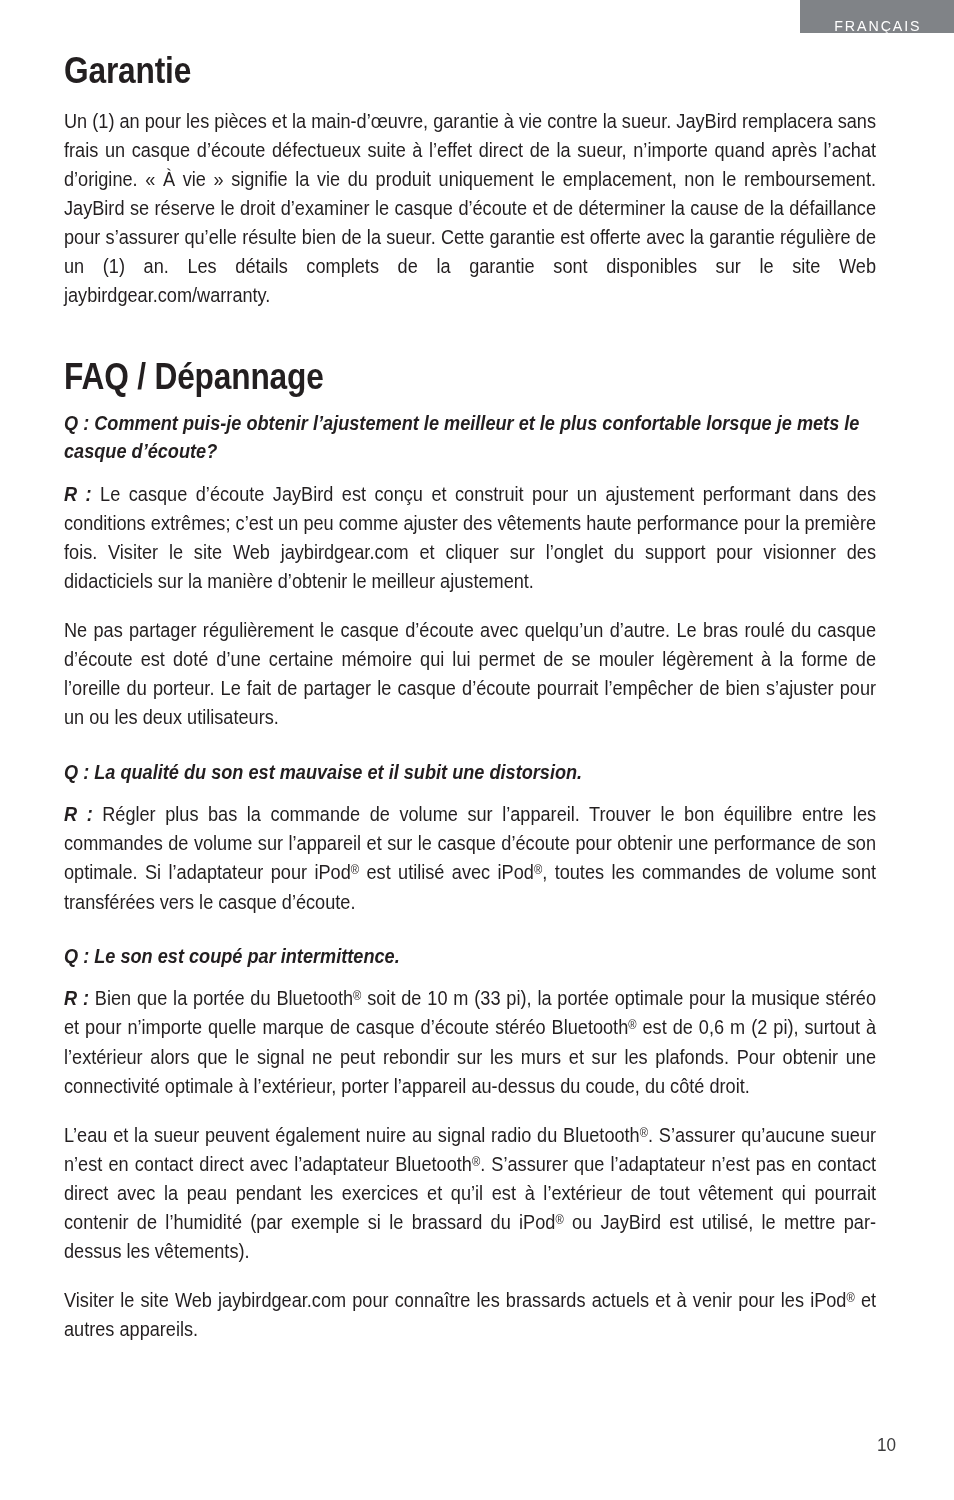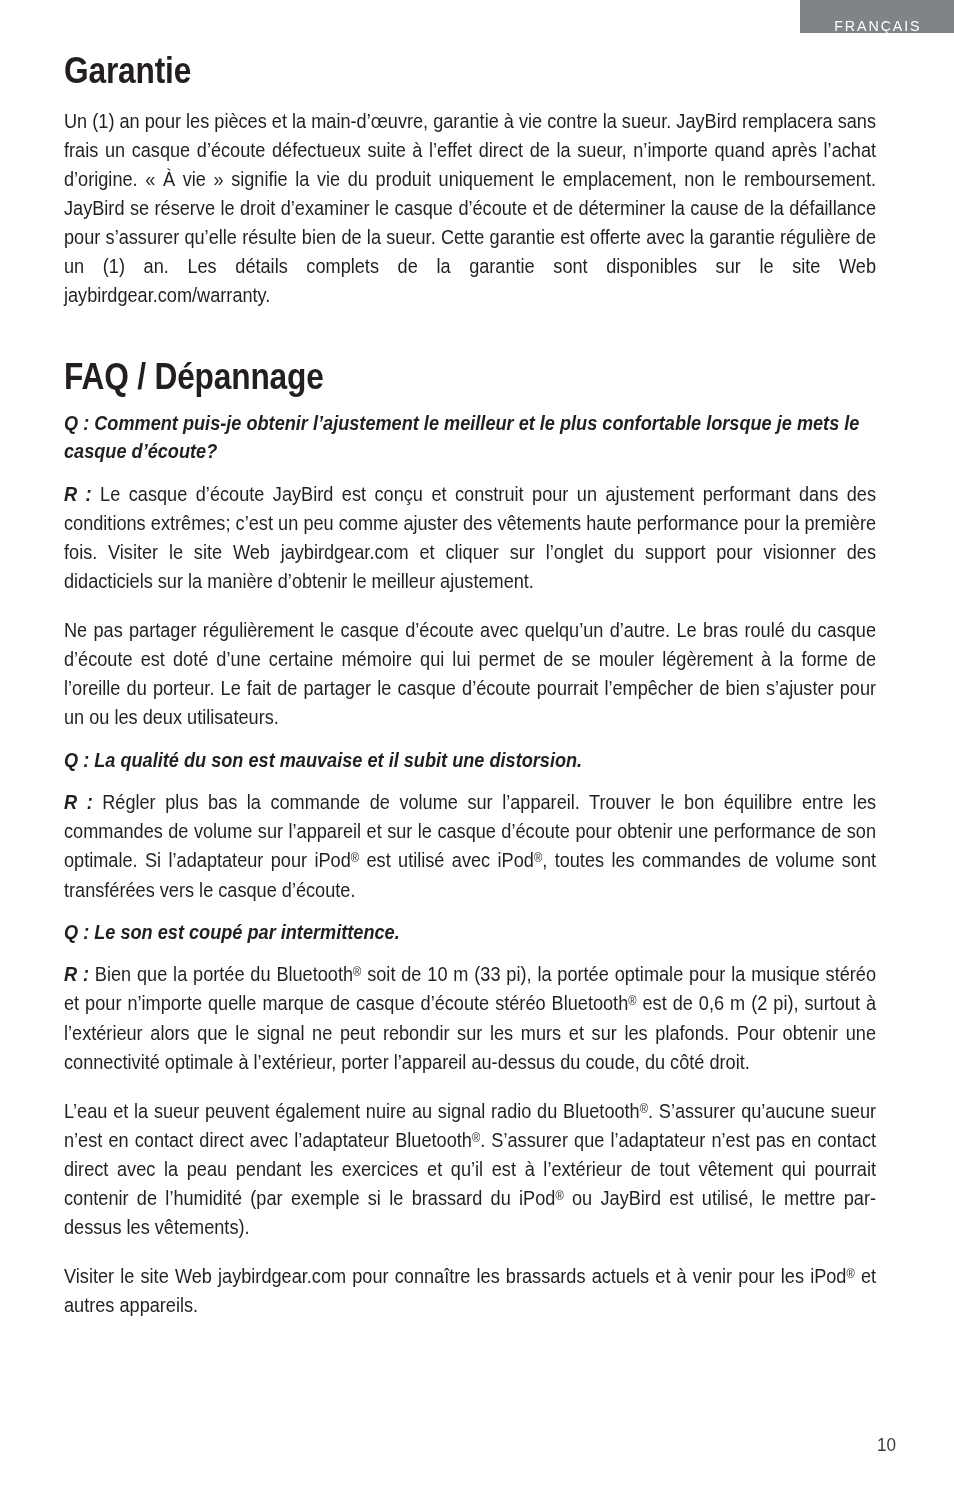--- a/index.html
+++ b/index.html
@@ -101,21 +101,21 @@
   .ans-prefix {
     font-weight: 700;
     font-style: italic;
   }
 
   .qa-block {
     margin-bottom: 4px;
   }
 
   .qa-block.spaced {
-    margin-top: 14px;
+    margin-top: 26px;
   }
 
   .page-number {
     position: absolute;
     right: 58px;
     bottom: 44px;
     font-size: 19px;
     color: #3b3b3d;
     transform: scaleX(0.9);
     transform-origin: right bottom;

